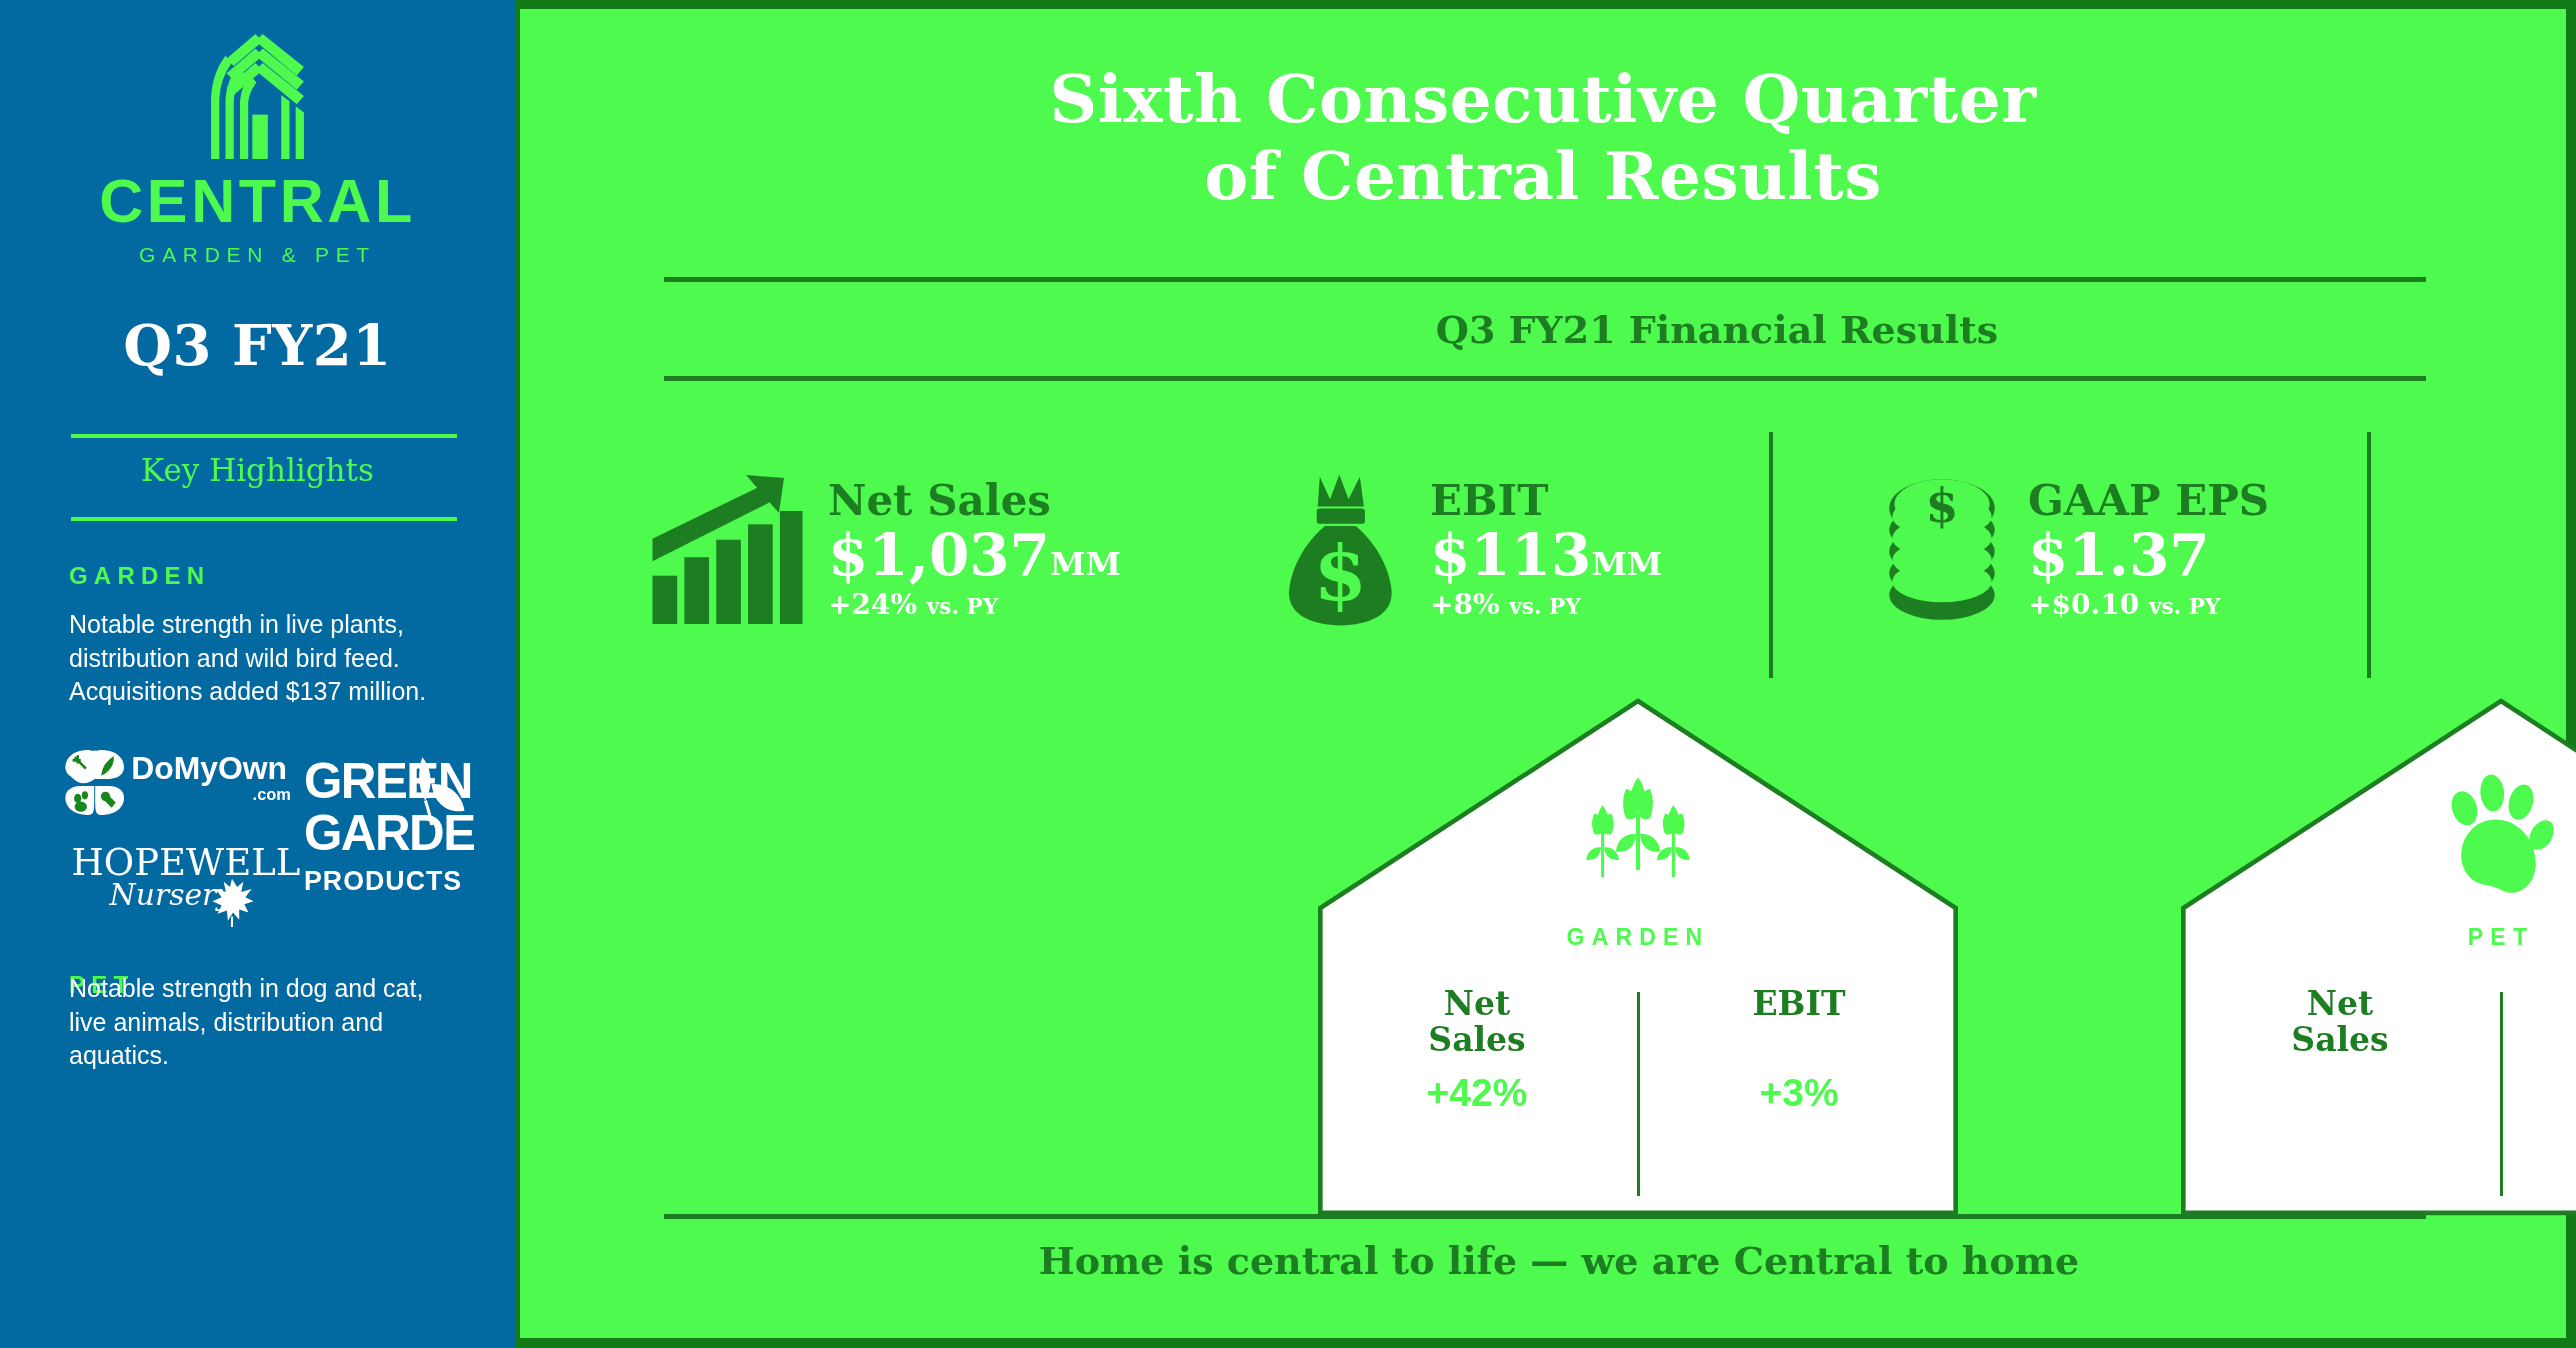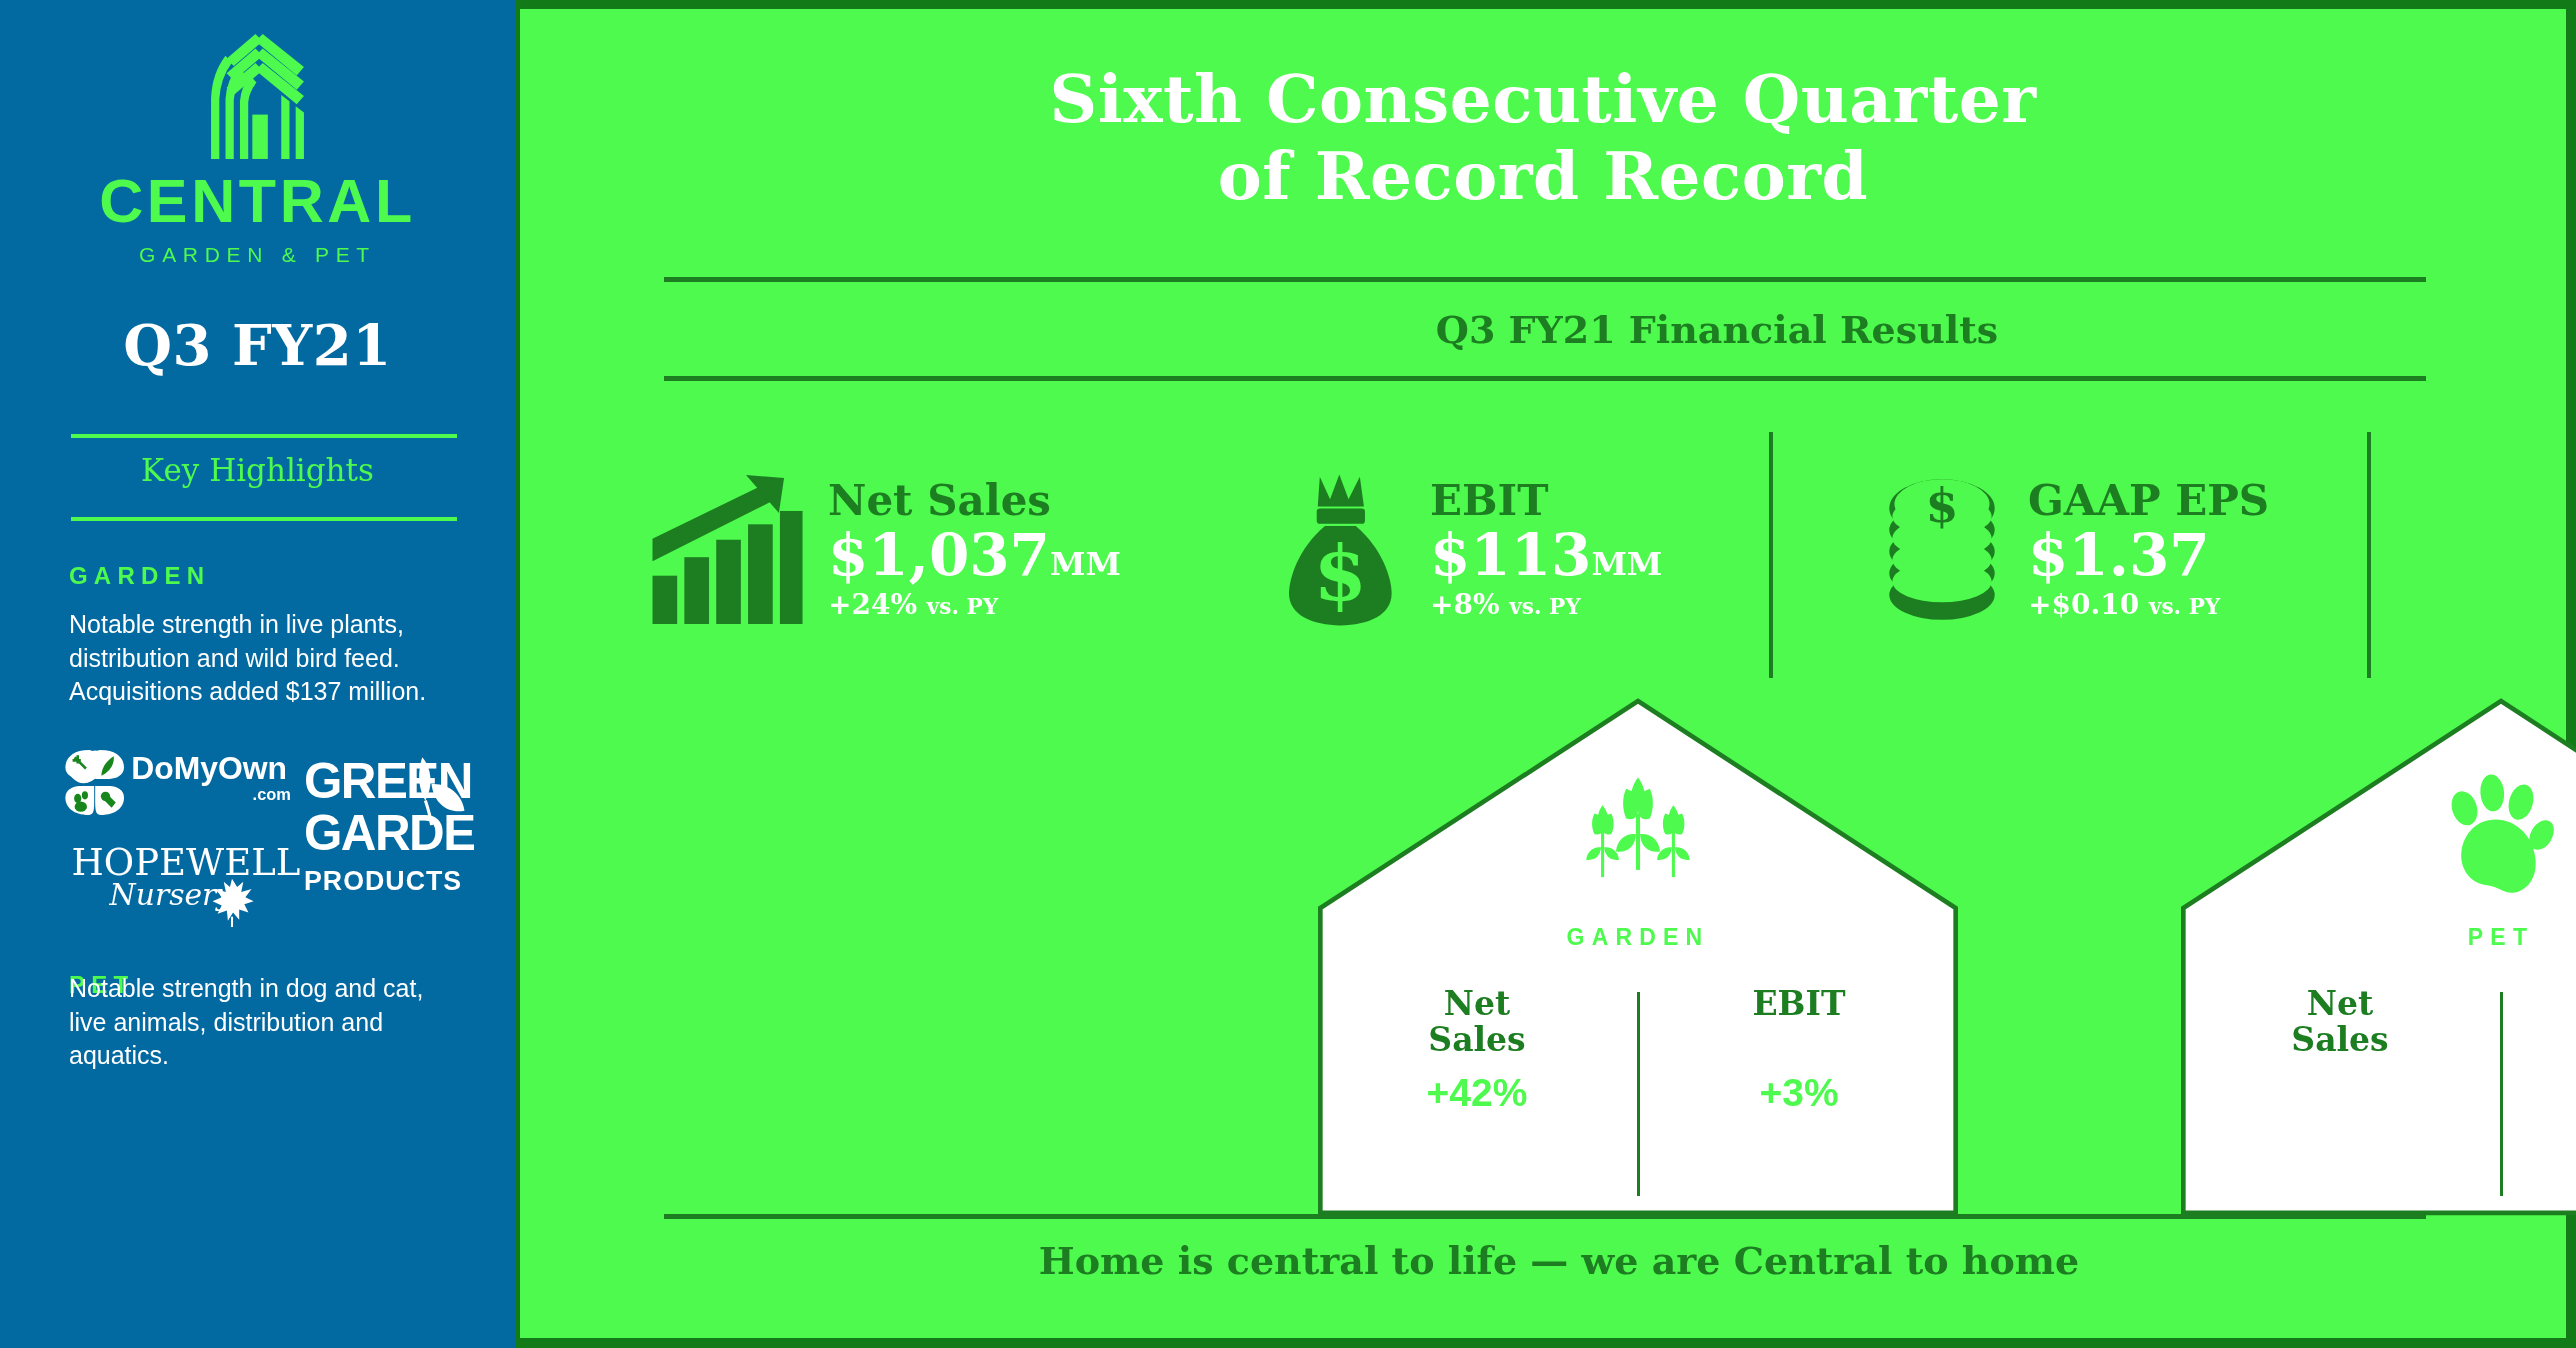--- a/index.html
+++ b/index.html
@@ -380,21 +380,21 @@
   </div>
 
   <div class="seg-head" id="pet-head">PET</div>
   <div class="seg-body" id="pet-body">Notable strength in dog and cat, live animals, distribution and aquatics.</div>
 </div>
 
 <div id="main">
 
   <div id="headline">
     <div>Sixth Consecutive Quarter</div>
-    <div>of Record Record</div>
+    <div>of Central Results</div>
   </div>
 
   <div class="hr-main" id="hr-top"></div>
   <div id="subhead">Q3 FY21 Financial Results</div>
   <div class="hr-main" id="hr-bottom"></div>
 
   <div id="kpi-row">
 
     <div class="kpi" id="kpi-netsales">
       <div class="kpi-icon">

